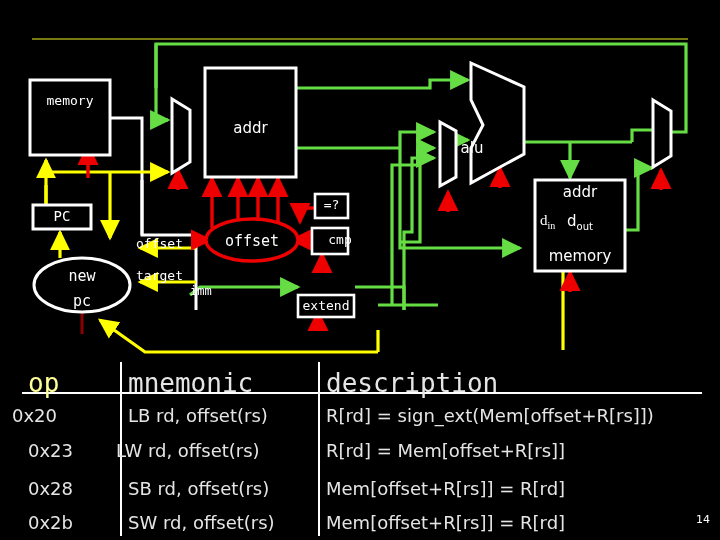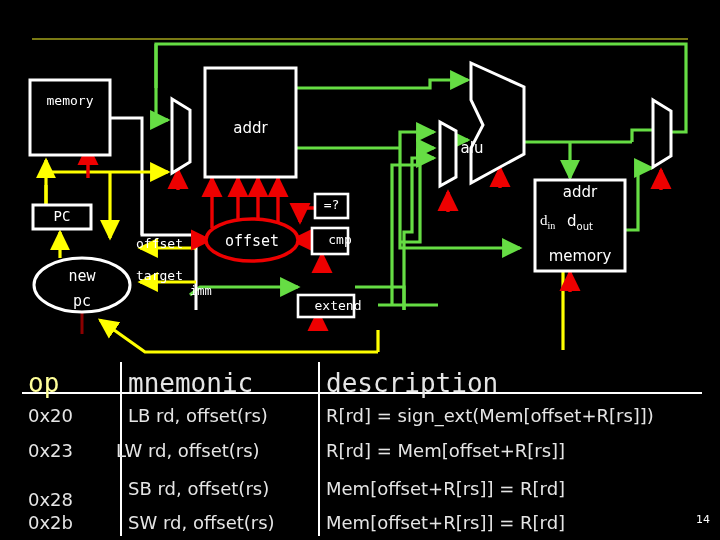--- a/index.html
+++ b/index.html
@@ -241,48 +241,48 @@
 
   <div class="dlabel lbl-mono" style="left:34px; top:267px; width:96px; font-size:15px;">new</div>
   <div class="dlabel lbl-mono" style="left:34px; top:292px; width:96px; font-size:15px;">pc</div>
 
   <div class="dlabel lbl-mono" style="left:206px; top:232px; width:92px; font-size:15px;">offset</div>
 
   <div class="dlabel lbl-mono" style="left:315px; top:197px; width:33px; font-size:13px;">=?</div>
 
   <div class="dlabel lbl-mono" style="left:312px; top:232px; width:56px; font-size:13px;">cmp</div>
 
-  <div class="dlabel lbl-mono" style="left:298px; top:298px; width:56px; font-size:13px;padding-left:12px;">extend</div>
+  <div class="dlabel lbl-mono" style="left:298px; top:298px; width:56px; font-size:13px;">extend</div>
 
   <div class="dlabel lbl-sans" style="left:535px; top:183px; width:90px; font-size:15px;">addr</div>
   <div style="position:absolute; left:540px; top:212px; color:#ffffff; font-size:15px; font-family:Liberation Serif, serif;"><span>d</span><sub style="font-size:10px;">in</sub></div>
   <div style="position:absolute; left:567px; top:212px; color:#ffffff; font-size:15px; font-family:'DejaVu Sans',sans-serif;"><span>d</span><sub style="font-size:10px;">out</sub></div>
   <div class="dlabel lbl-sans" style="left:535px; top:247px; width:90px; font-size:15px;">memory</div>
 
   <div class="dlabel lbl-mono" style="left:125px; top:236px; width:58px; font-size:13px; text-align:right;">offset</div>
   <div class="dlabel lbl-mono" style="left:125px; top:268px; width:58px; font-size:13px; text-align:right;">target</div>
   <div class="dlabel lbl-mono" style="left:190px; top:284px; width:40px; font-size:12px; text-align:left;">imm</div>
 
   <div class="col-sep" style="left:120px; top:362px; height:174px;"></div>
   <div class="col-sep" style="left:318px; top:362px; height:174px;"></div>
   <div class="tbl-head-rule"></div>
 
   <div class="cell hdr hdr-op" style="left:28px; top:368px;">op</div>
   <div class="cell hdr" style="left:128px; top:368px;">mnemonic</div>
   <div class="cell hdr" style="left:326px; top:368px;">description</div>
 
-  <div class="cell body-cell" style="left:28px; top:405px;">0x20</div>
+  <div class="cell body-cell" style="left:12px; top:405px;">0x20</div>
   <div class="cell body-cell" style="left:128px; top:405px;">LB rd, offset(rs)</div>
   <div class="cell body-cell" style="left:326px; top:405px;">R[rd] = sign_ext(Mem[offset+R[rs]])</div>
 
   <div class="cell body-cell" style="left:28px; top:440px;">0x23</div>
   <div class="cell body-cell" style="left:116px; top:440px;">LW rd, offset(rs)</div>
   <div class="cell body-cell" style="left:326px; top:440px;">R[rd] = Mem[offset+R[rs]]</div>
 
-  <div class="cell body-cell" style="left:28px; top:478px;margin-top:11px;">0x28</div>
+  <div class="cell body-cell" style="left:28px; top:478px;">0x28</div>
   <div class="cell body-cell" style="left:128px; top:478px;">SB rd, offset(rs)</div>
   <div class="cell body-cell" style="left:326px; top:478px;">Mem[offset+R[rs]] = R[rd]</div>
 
   <div class="cell body-cell" style="left:28px; top:512px;">0x2b</div>
   <div class="cell body-cell" style="left:128px; top:512px;">SW rd, offset(rs)</div>
   <div class="cell body-cell" style="left:326px; top:512px;">Mem[offset+R[rs]] =  R[rd]</div>
 
   <div class="page-num">14</div>
 
 </div>

